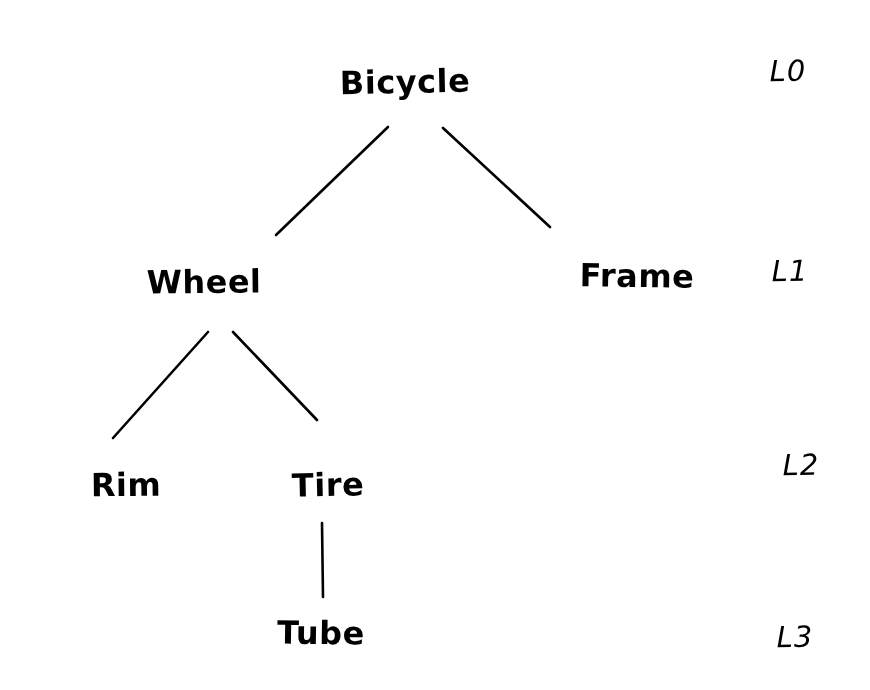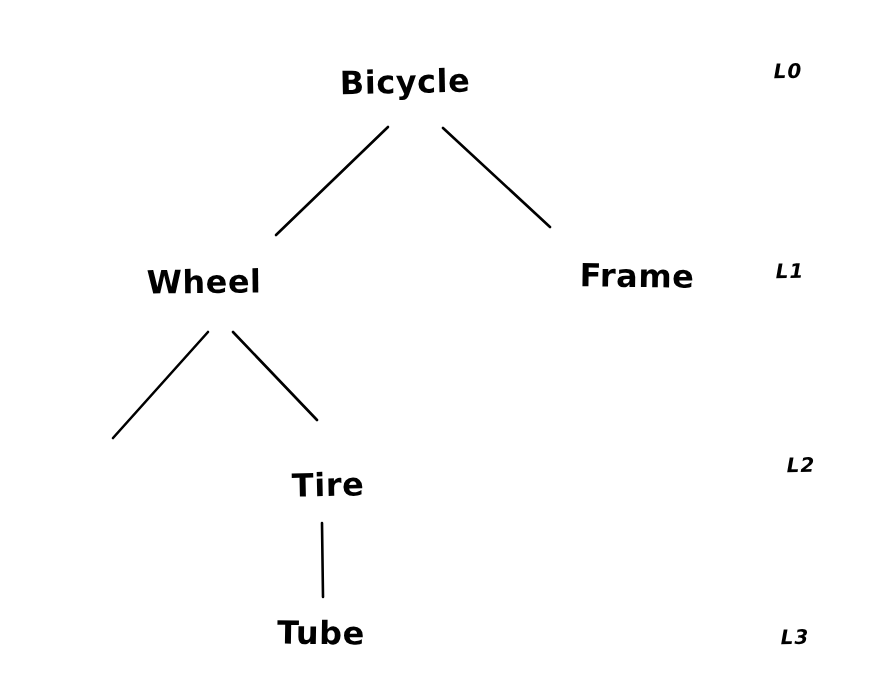--- a/index.html
+++ b/index.html
@@ -34,22 +34,22 @@
     color: #000000;
     font-size: 32px;
     font-weight: bold;
     white-space: nowrap;
     letter-spacing: 0.5px;
   }
   .level-label {
     position: absolute;
     transform: translate(-50%, -50%) rotate(-1deg);
     color: #000000;
-    font-size: 20px;
-    font-weight: bold;
+    font-size: 29px;
+    font-weight: normal;
     font-style: italic;
     white-space: nowrap;
     letter-spacing: 1px;
   }
   
   .tilt-a { transform: translate(-50%, -50%) rotate(-1.2deg); }
   .tilt-b { transform: translate(-50%, -50%) rotate(0.8deg); }
   .tilt-c { transform: translate(-50%, -50%) rotate(-0.6deg); }
 </style>
 </head>
@@ -64,20 +64,21 @@
     <line x1="233" y1="332" x2="317" y2="420"></line>
     <line x1="322" y1="523" x2="323" y2="597"></line>
   </svg>
 
   <div class="node-label tilt-a" style="left:405px; top:82px;">Bicycle</div>
 
   <div class="node-label tilt-c" style="left:204px; top:282px;">Wheel</div>
 
   <div class="node-label tilt-b" style="left:637px; top:276px;">Frame</div>
 
+  <div class="node-label tilt-c" style="left:126px; top:485px;">Rim</div>
 
   <div class="node-label tilt-a" style="left:328px; top:485px;">Tire</div>
 
   <div class="node-label tilt-b" style="left:321px; top:633px;">Tube</div>
 
   <div class="level-label" style="left:788px; top:71px;">L0</div>
 
   <div class="level-label" style="left:790px; top:271px;">L1</div>
 
   <div class="level-label" style="left:801px; top:465px;">L2</div>

